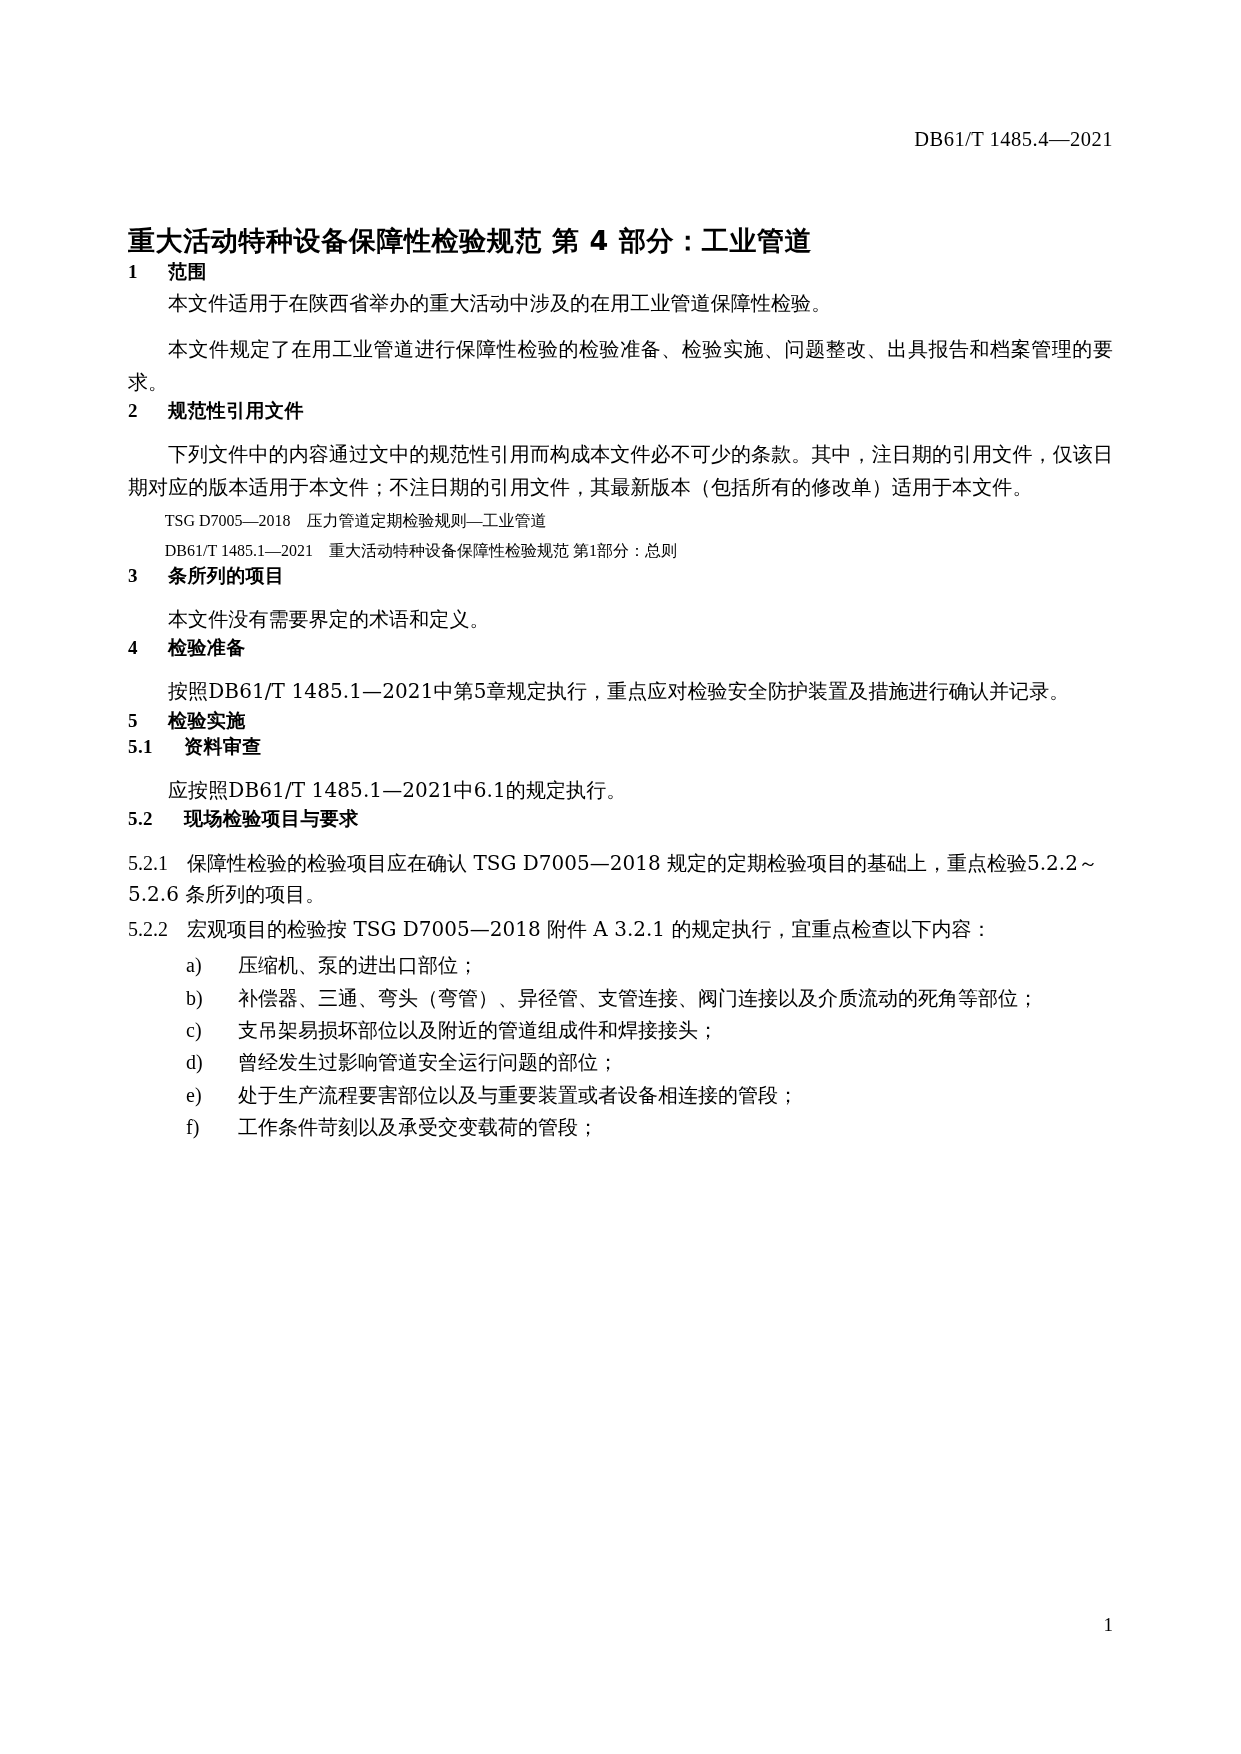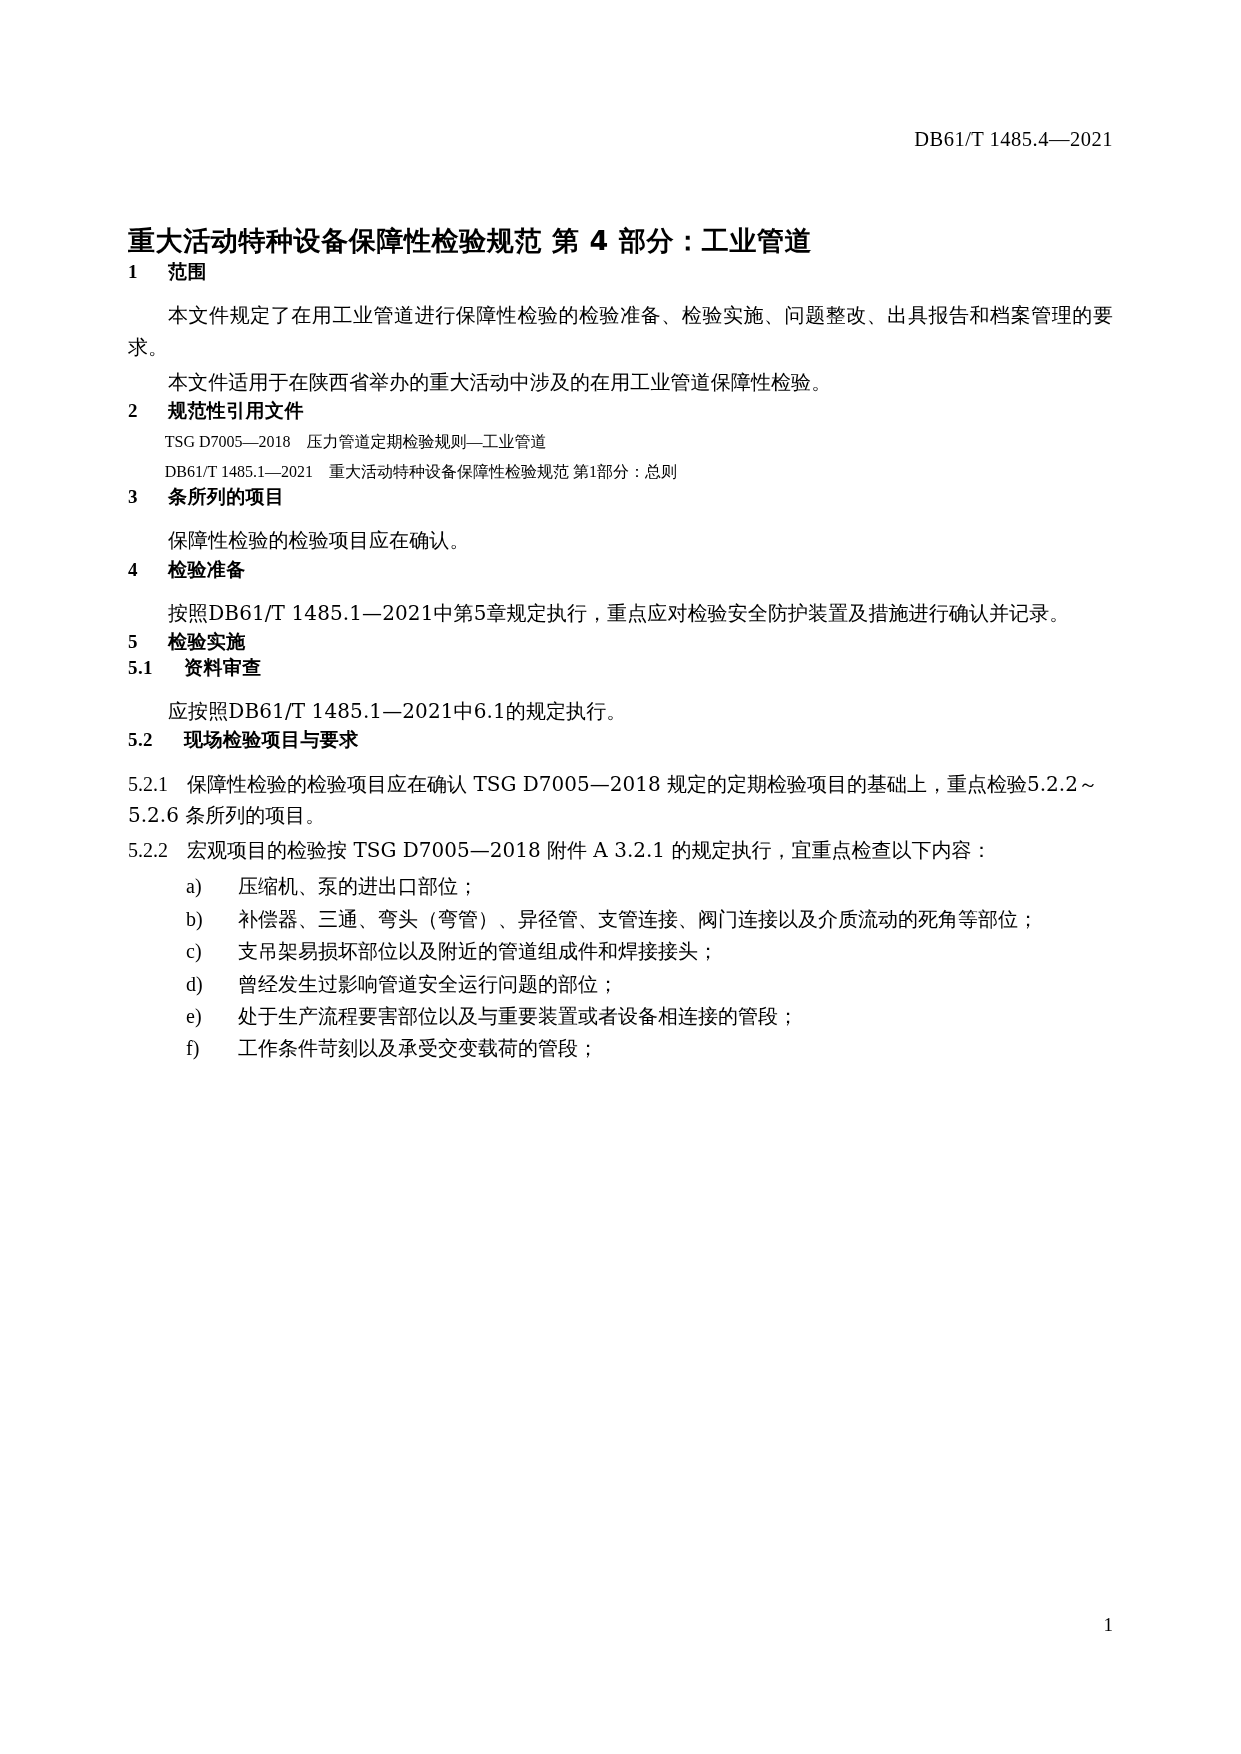--- a/index.html
+++ b/index.html
@@ -131,33 +131,34 @@
 
     <div class="header">
       <span>DB61/T 1485.4—2021</span>
     </div>
 
     <div class="doc-title">重大活动特种设备保障性检验规范 第 4 部分：工业管道</div>
 
     <h2 class="clause h-gap-1">
       <span class="num">1</span><span>范围</span>
     </h2>
+    <p class="body indent tight">本文件适用于在陕西省举办的重大活动中涉及的在用工业管道保障性检验。</p>
     <p class="body indent">本文件规定了在用工业管道进行保障性检验的检验准备、检验实施、问题整改、出具报告和档案管理的要求。</p>
-    <p class="body indent tight">本文件适用于在陕西省举办的重大活动中涉及的在用工业管道保障性检验。</p>
 
     <h2 class="clause h-gap-2">
       <span class="num">2</span><span>规范性引用文件</span>
     </h2>
+    <p class="body indent">下列文件中的内容通过文中的规范性引用而构成本文件必不可少的条款。其中，注日期的引用文件，仅该日期对应的版本适用于本文件；不注日期的引用文件，其最新版本（包括所有的修改单）适用于本文件。</p>
     <p class="ref num-inline">TSG D7005—2018　压力管道定期检验规则—工业管道</p>
     <p class="ref num-inline">DB61/T 1485.1—2021　重大活动特种设备保障性检验规范 第1部分：总则</p>
 
     <h2 class="clause h-gap-2">
       <span class="num">3</span><span>条所列的项目</span>
     </h2>
-    <p class="body indent">保障性检验的检验项目应在确认。</p>
+    <p class="body indent">本文件没有需要界定的术语和定义。</p>
 
     <h2 class="clause h-gap-2">
       <span class="num">4</span><span>检验准备</span>
     </h2>
     <p class="body indent">按照DB61/T 1485.1—2021中第5章规定执行，重点应对检验安全防护装置及措施进行确认并记录。</p>
 
     <h2 class="clause h-gap-2">
       <span class="num">5</span><span>检验实施</span>
     </h2>
 

